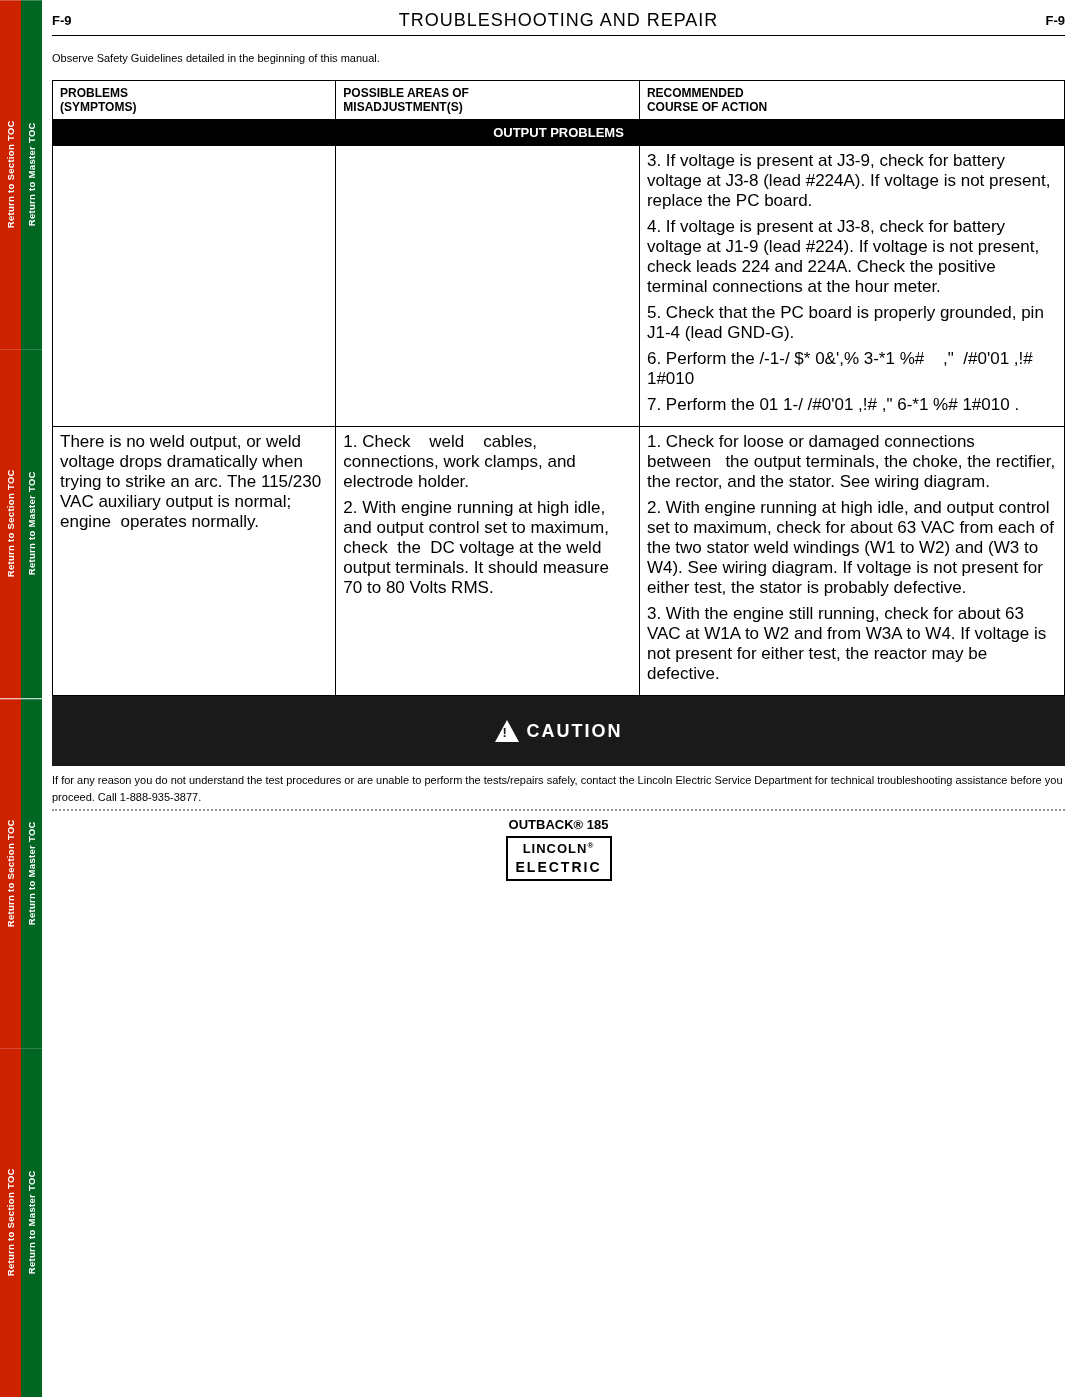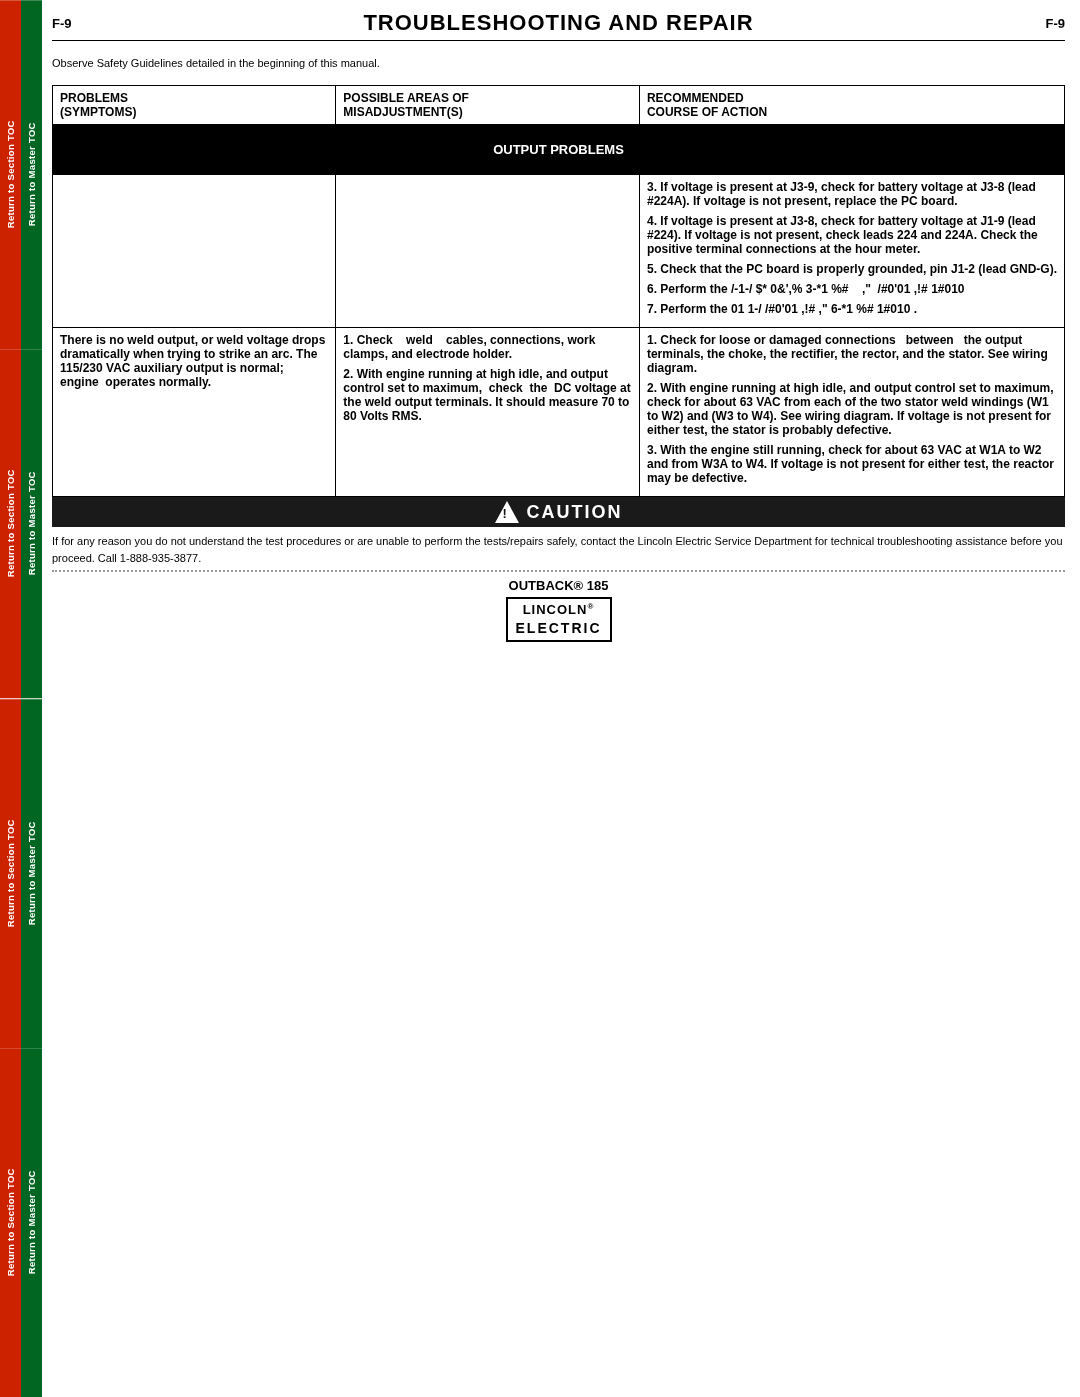--- a/index.html
+++ b/index.html
@@ -25,69 +25,68 @@
       justify-content: space-between;
       border-bottom: 1px solid #000;
       padding-bottom: 4px;
       margin-bottom: 16px;
     }
     .page-num {
       font-weight: bold;
       font-size: 13px;
     }
     .page-title {
-      font-size: 22px;
-      font-weight: bold;
+      font-size: 18px;
+      font-weight: normal;
       text-align: center;
       flex: 1;
       letter-spacing: 1px;
     }
 
     .subtitle {
       font-size: 11px;
       margin-bottom: 16px;
     }
 
     
     .trouble-table {
       width: 100%;
       border-collapse: collapse;
       border: 1.5px solid #000;
     }
     .trouble-table th, .trouble-table td {
       border: 1.5px solid #000;
       padding: 5px 7px;
       vertical-align: top;
-      font-size: 12px;
-      font-weight: bold;
+      font-size: 17px;
     }
     .trouble-table th {
       text-align: left;
       font-weight: bold;
       font-size: 12px;
       background: #fff;
     }
     .section-header-row td {
       background: #000;
       color: #fff;
       text-align: center;
       font-weight: bold;
       font-size: 13px;
-      padding: 17px;
+      padding: 5px;
     }
     .col-problems { width: 28%; }
     .col-possible { width: 30%; }
     .col-recommended { width: 42%; }
 
     
     .caution-box {
       background: #1a1a1a;
       color: #fff;
       text-align: center;
-      padding: 4px;
+      padding: 24px;
       font-size: 16px;
       font-weight: bold;
       margin-top: 0;
       display: flex;
       align-items: center;
       justify-content: center;
       gap: 8px;
     }
     .caution-triangle {
       display: inline-block;
@@ -221,21 +220,21 @@
       <tr class="section-header-row">
         <td colspan="3">OUTPUT PROBLEMS</td>
       </tr>
 
       <tr>
         <td class="col-problems"></td>
         <td class="col-possible"></td>
         <td class="col-recommended">
           <p>3. If voltage is present at J3-9, check for battery voltage at J3-8 (lead #224A).  If voltage is not present, replace the PC board.</p>
           <p>4. If voltage is present at J3-8, check for battery voltage at J1-9 (lead #224).  If voltage is not present, check leads 224 and 224A.  Check the positive terminal connections at the hour meter.</p>
-          <p>5. Check that the PC board is properly grounded, pin J1-2 (lead GND-G).</p>
+          <p>5. Check that the PC board is properly grounded, pin J1-4 (lead GND-G).</p>
           <p>6. Perform the /-1-/ $* 0&amp;',% 3-*1 %#&nbsp;&nbsp;&nbsp; ,"&nbsp; /#0'01 ,!# 1#010</p>
           <p>7. Perform the 01 1-/ /#0'01 ,!# ," 6-*1 %# 1#010 .</p>
         </td>
       </tr>
 
       <tr>
         <td class="col-problems">
           There is no weld output, or weld voltage drops dramatically when trying to strike an arc.  The 115/230 VAC auxiliary output is normal;&nbsp; engine&nbsp; operates normally.
         </td>
         <td class="col-possible">

